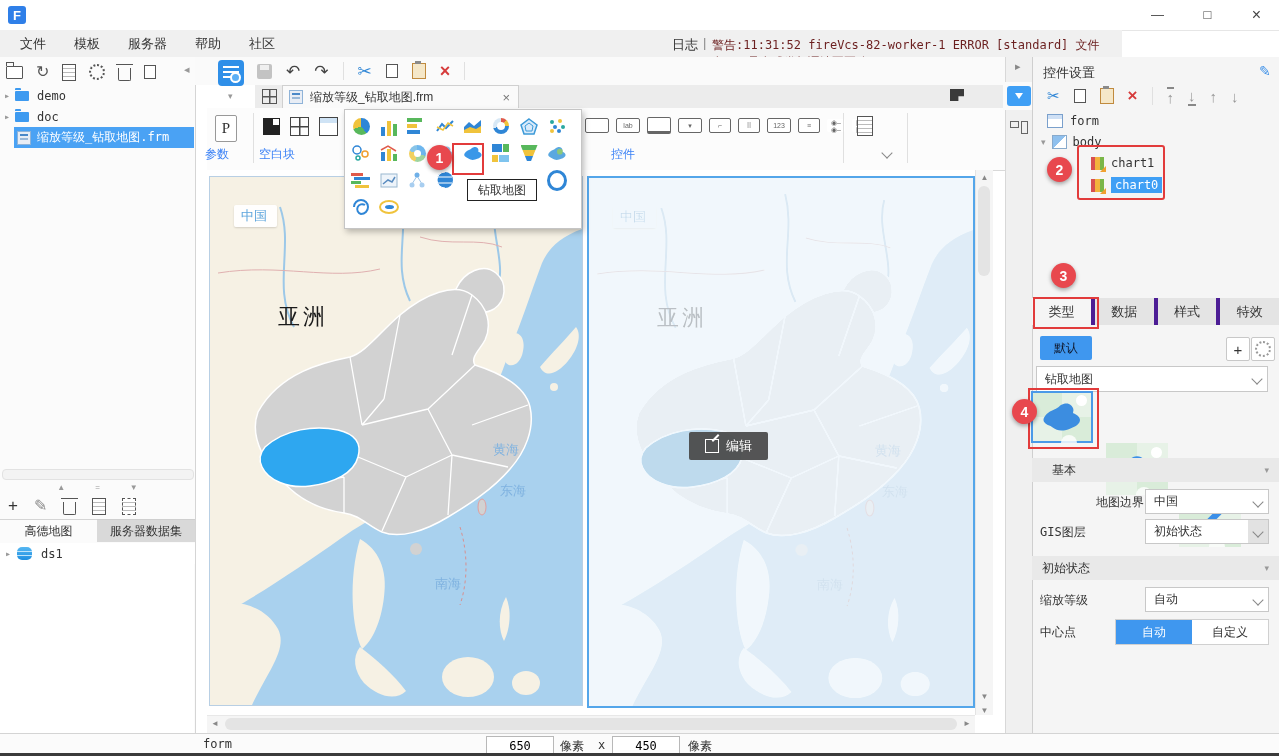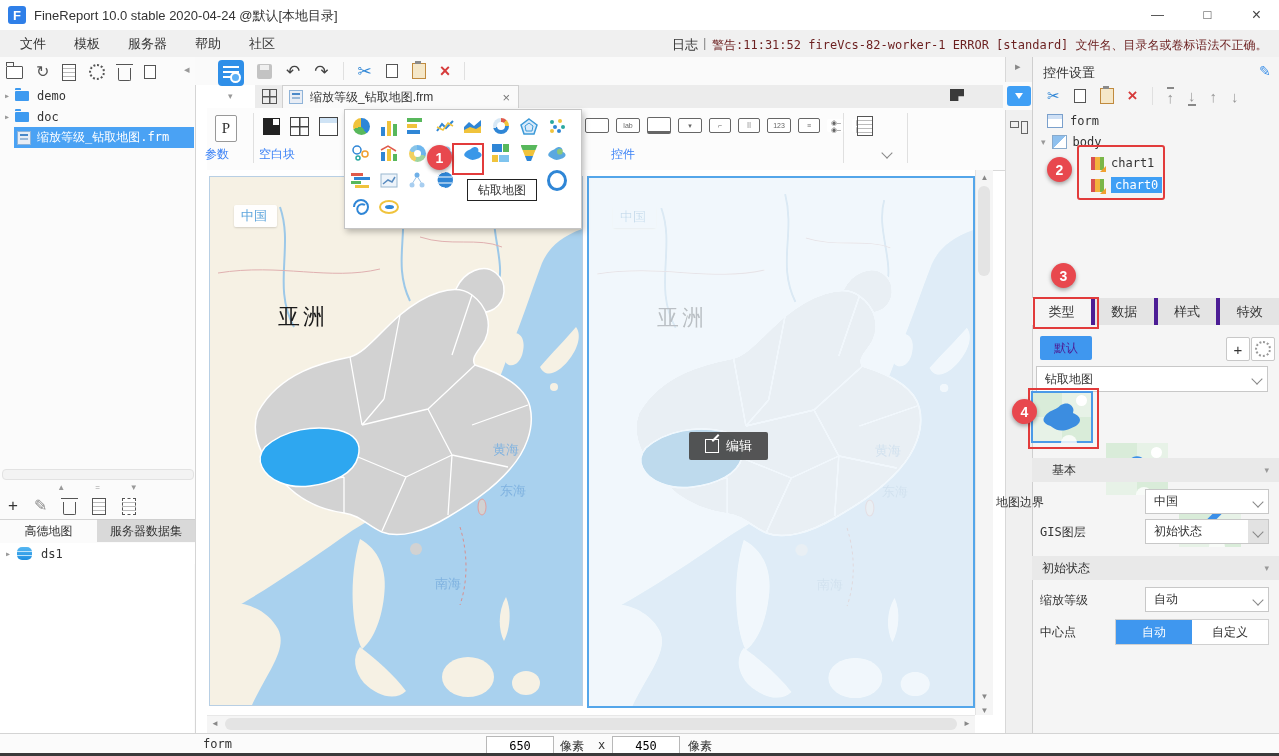--- a/index.html
+++ b/index.html
@@ -6,21 +6,21 @@
   body{width:1279px;height:756px;position:relative;overflow:hidden;background:#fff;
        font-family:"Liberation Sans",sans-serif;font-size:13px;color:#333;}
   .abs{position:absolute;}
   .mono{font-family:"DejaVu Sans Mono",monospace;}
   .flexc{display:flex;align-items:center;}
   .ctr{display:flex;align-items:center;justify-content:center;}
   
   .titlebar{left:0;top:0;width:1279px;height:30px;background:#fff;border-bottom:1px solid #e6e6e6;}
   .logo{left:8px;top:6px;width:18px;height:18px;background:#2f7fe8;border-radius:3px;color:#fff;font-weight:bold;font-size:13px;}
   .wbtn{width:45px;height:29px;color:#444;font-size:13px;}
-  .menubar{left:0;top:30px;width:1279px;height:27px;background:#f0f0f0;border-bottom:1px solid #dcdcdc;}
+  .menubar{left:0;top:30px;width:1122px;height:27px;background:#f0f0f0;border-bottom:1px solid #dcdcdc;}
   .menuitem{padding:0 14px;height:27px;display:flex;align-items:center;}
   .warn{color:#6b1f1f;font-family:"DejaVu Sans Mono",monospace;font-size:12px;}
   .userchip{background:#c9e7f8;height:27px;padding:0 16px;font-family:"DejaVu Sans Mono",monospace;font-size:12px;color:#333;}
   
   .gi{color:#555;font-size:16px;line-height:1;}
   .blue{color:#2f86d6;} .red{color:#d63b3b;} .gray{color:#999;}
   .fold{width:15px;height:11px;border:1.5px solid #555;border-radius:1px;position:relative;background:#fff;}
   .fold::before{content:"";position:absolute;top:-5px;left:-1.5px;width:6px;height:3px;border:1.5px solid #555;border-bottom:none;}
   .docic{width:12px;height:15px;border:1.5px solid #555;background:repeating-linear-gradient(#fff 0 3px,#bbb 3px 4px);}
   .gear{width:12px;height:12px;border:2px dotted #555;border-radius:50%;}
@@ -90,21 +90,21 @@
   .rpanel{left:1032px;top:57px;width:247px;height:676px;background:#f5f5f5;border-left:1px solid #cfcfcf;}
   .rtoolic{font-size:15px;}
   .mvtop{border-top:2px solid #888;} .mvbot{border-bottom:2px solid #888;}
   .formic{width:14px;height:12px;border:1px solid #7aa0cc;background:linear-gradient(#cfe0f5 0 4px,#fff 4px);}
   .bodyic{width:13px;height:12px;border:1px solid #88aacc;background:linear-gradient(135deg,#8fc0ee 50%,#fff 50%);}
   .chartic{width:13px;height:13px;background:linear-gradient(90deg,#d85050 0 33%,#f3b33c 33% 66%,#7ab648 66%);position:relative;}
   .chartic::after{content:"";position:absolute;right:-2px;bottom:-2px;width:0;height:0;border-left:6px solid transparent;border-top:6px solid #f0a030;transform:rotate(90deg);}
   .rtabs{left:1032px;top:298px;width:247px;height:27px;background:#e4e4e4;display:flex;}
   .rtab{flex:1;display:flex;align-items:center;justify-content:center;font-size:13px;border-right:4px solid #4c1d95;}
   .rtab.active{background:#f5f5f5;}
-  .defbtn{background:#3f97ef;color:#4c1d95;font-size:12px;border-radius:2px;}
+  .defbtn{background:#3f97ef;color:#0f172a;font-size:12px;border-radius:2px;}
   .sqbtn{width:22px;height:22px;background:#fff;border:1px solid #c8c8c8;border-radius:2px;}
   .dd{background:#fff;border:1px solid #c8c8c8;display:flex;align-items:center;font-size:12px;}
   .dd .val{flex:1;padding-left:8px;}
   .dd .cv{width:20px;display:flex;align-items:center;justify-content:center;}
   .thumb{width:62px;height:52px;position:relative;
      background:conic-gradient(#e7f2e7 0 25%,#d9ecd9 0 50%,#e7f2e7 0 75%,#d9ecd9 0);}
   .thumb::before{content:"";position:absolute;right:6px;top:4px;width:11px;height:11px;background:#fff;border-radius:50%;}
   .thumb::after{content:"";position:absolute;right:16px;bottom:0;width:16px;height:8px;background:#fff;border-radius:16px 16px 0 0;opacity:.8;}
   .sechdr{left:1032px;width:247px;height:24px;background:#e9e9e9;display:flex;align-items:center;font-size:12px;color:#333;}
   .proplab{font-size:12px;color:#333;}
@@ -144,21 +144,20 @@
       <path d="M150,470 C166,482 184,498 196,514 C186,524 168,520 154,506 C144,494 142,480 150,470 Z" fill="#f6f1e4"></path>
       <ellipse cx="316" cy="506" rx="14" ry="12" fill="#f6f1e4"></ellipse>
       <path d="M250,350 C258,376 258,404 250,428" stroke="#d89090" stroke-dasharray="3 3" fill="none"></path>
     </g>
     <path id="chinamini" d="M2,11 C4,7 8,6 10,5 C12,4 13,2 16,1.5 C19,1 21,3 21.5,5 C22,6.5 21,7.5 21.5,8 C24,9 26,10.5 26,12.5 C26,15 23,17 20,18 C17,19.5 13,20 10.5,19 C8,18 7,16.5 5,16 C3,15 0.8,13.5 2,11 Z"></path>
   </defs>
 </svg>
 
 <div class="abs titlebar flexc">
   <div class="abs logo ctr">F</div>
-  <span class="abs" style="left:34px;top:7px;">FineReport 10.0 stable 2020-04-24 @默认[本地目录]</span>
   <div class="abs wbtn ctr" style="left:1135px;top:0;">—</div>
   <div class="abs wbtn ctr" style="left:1185px;top:0;">□</div>
   <div class="abs wbtn ctr" style="left:1234px;top:0;font-size:16px;">×</div>
 </div>
 
 <div class="abs menubar flexc">
   <div class="menuitem" style="margin-left:6px;">文件</div>
   <div class="menuitem">模板</div>
   <div class="menuitem">服务器</div>
   <div class="menuitem">帮助</div>
@@ -545,21 +544,21 @@
   <svg width="32" height="32" viewBox="0 0 28 28">
       <path d="M6,23 L8,16 L20,4 L24,8 L12,20 Z" fill="#3b8fe8"></path>
       <path d="M6,23 L8,16 L12,20 Z" fill="#fff"></path>
     </svg>
 </div>
 
 <div class="abs sechdr" style="top:458px;">
   <span style="margin-left:20px;">基本</span>
   <span style="margin-left:auto;margin-right:10px;color:#999;font-size:9px;">▾</span>
 </div>
-<span class="abs proplab" style="left:996px;top:494px;">地图边界</span>
+<span class="abs proplab" style="left:1096px;top:494px;">地图边界</span>
 <div class="abs dd" style="left:1145px;top:489px;width:122px;height:23px;">
   <span class="val">中国</span>
   <span class="cv">
       <i class="chev"></i>
     </span>
 </div>
 <span class="abs proplab mono" style="left:1040px;top:524px;font-size:12px;">GIS图层</span>
 <div class="abs dd" style="left:1145px;top:519px;width:122px;height:23px;">
   <span class="val">初始状态</span>
   <span class="cv" style="background:#e2e2e2;height:100%;">

